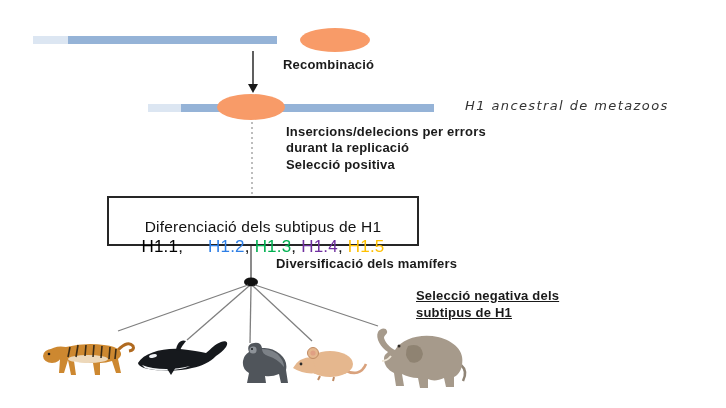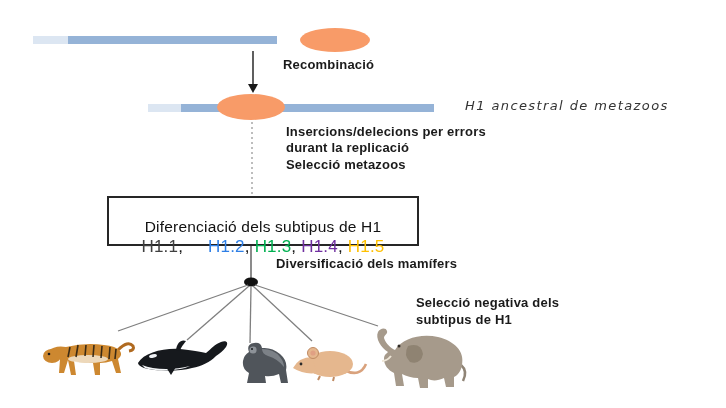--- a/index.html
+++ b/index.html
@@ -14,21 +14,21 @@
   .label{position:absolute;z-index:3;color:#1a1a1a;padding-left:9px;}
   .bold13{font-size:13px;font-weight:bold;letter-spacing:.2px;}
   .lbl-recomb{left:274px;top:57px;}
   .lbl-ancestral{
     left:456px;top:98px;
     font-style:italic;font-size:13px;letter-spacing:1.4px;color:#333;
     font-family:"DejaVu Sans","Liberation Sans",sans-serif;
   }
   .mutations{left:277px;top:124px;line-height:16.4px;white-space:nowrap;}
   .lbl-divers{left:267px;top:256px;}
-  .lbl-negsel{left:407px;top:294px;line-height:17px;}
+  .lbl-negsel{left:407px;top:287px;line-height:17px;text-decoration:underline;}
   .subtype-box{
     position:absolute;left:107px;top:196px;width:308px;height:46px;
     border:2px solid #262626;background:#ffffff;z-index:4;
     text-align:center;
   }
   .subtype-box .box-title{font-size:15.5px;margin-top:20px;color:#111;letter-spacing:.2px;}
   .subtype-box .box-subtypes{font-size:17px;margin-top:1px;letter-spacing:.2px;color:#111;}
   .animal{position:absolute;z-index:3;}
   .an-tiger{left:40px;top:334px;}
   .an-orca{left:136px;top:340px;}
@@ -69,27 +69,27 @@
     </g>
   </svg>
 
   <div class="label bold13 lbl-recomb">Recombinació</div>
 
   <div class="label lbl-ancestral">H1 ancestral de metazoos</div>
 
   <div class="label bold13 mutations">
     <div>Insercions/delecions per errors</div>
     <div>durant la replicació</div>
-    <div>Selecció metazoos</div>
+    <div>Selecció positiva</div>
   </div>
 
   <div class="subtype-box">
     <div class="box-title">Diferenciació dels subtipus de H1</div>
     <div class="box-subtypes">
-      <span style="color: #404040;">H1.1</span><span>, </span>
+      <span style="color: #000000;">H1.1</span><span>, </span>
       <span style="color: rgb(46, 127, 230); margin-left: 20px;">H1.2</span><span>, </span>
       <span style="color: rgb(0, 176, 80);">H1.3</span><span>, </span>
       <span style="color: rgb(112, 48, 160);">H1.4</span><span>, </span>
       <span style="color: rgb(255, 192, 0);">H1.5</span>
     </div>
   </div>
 
   <div class="label bold13 lbl-divers">Diversificació dels mamífers</div>
 
   <div class="label bold13 lbl-negsel">

